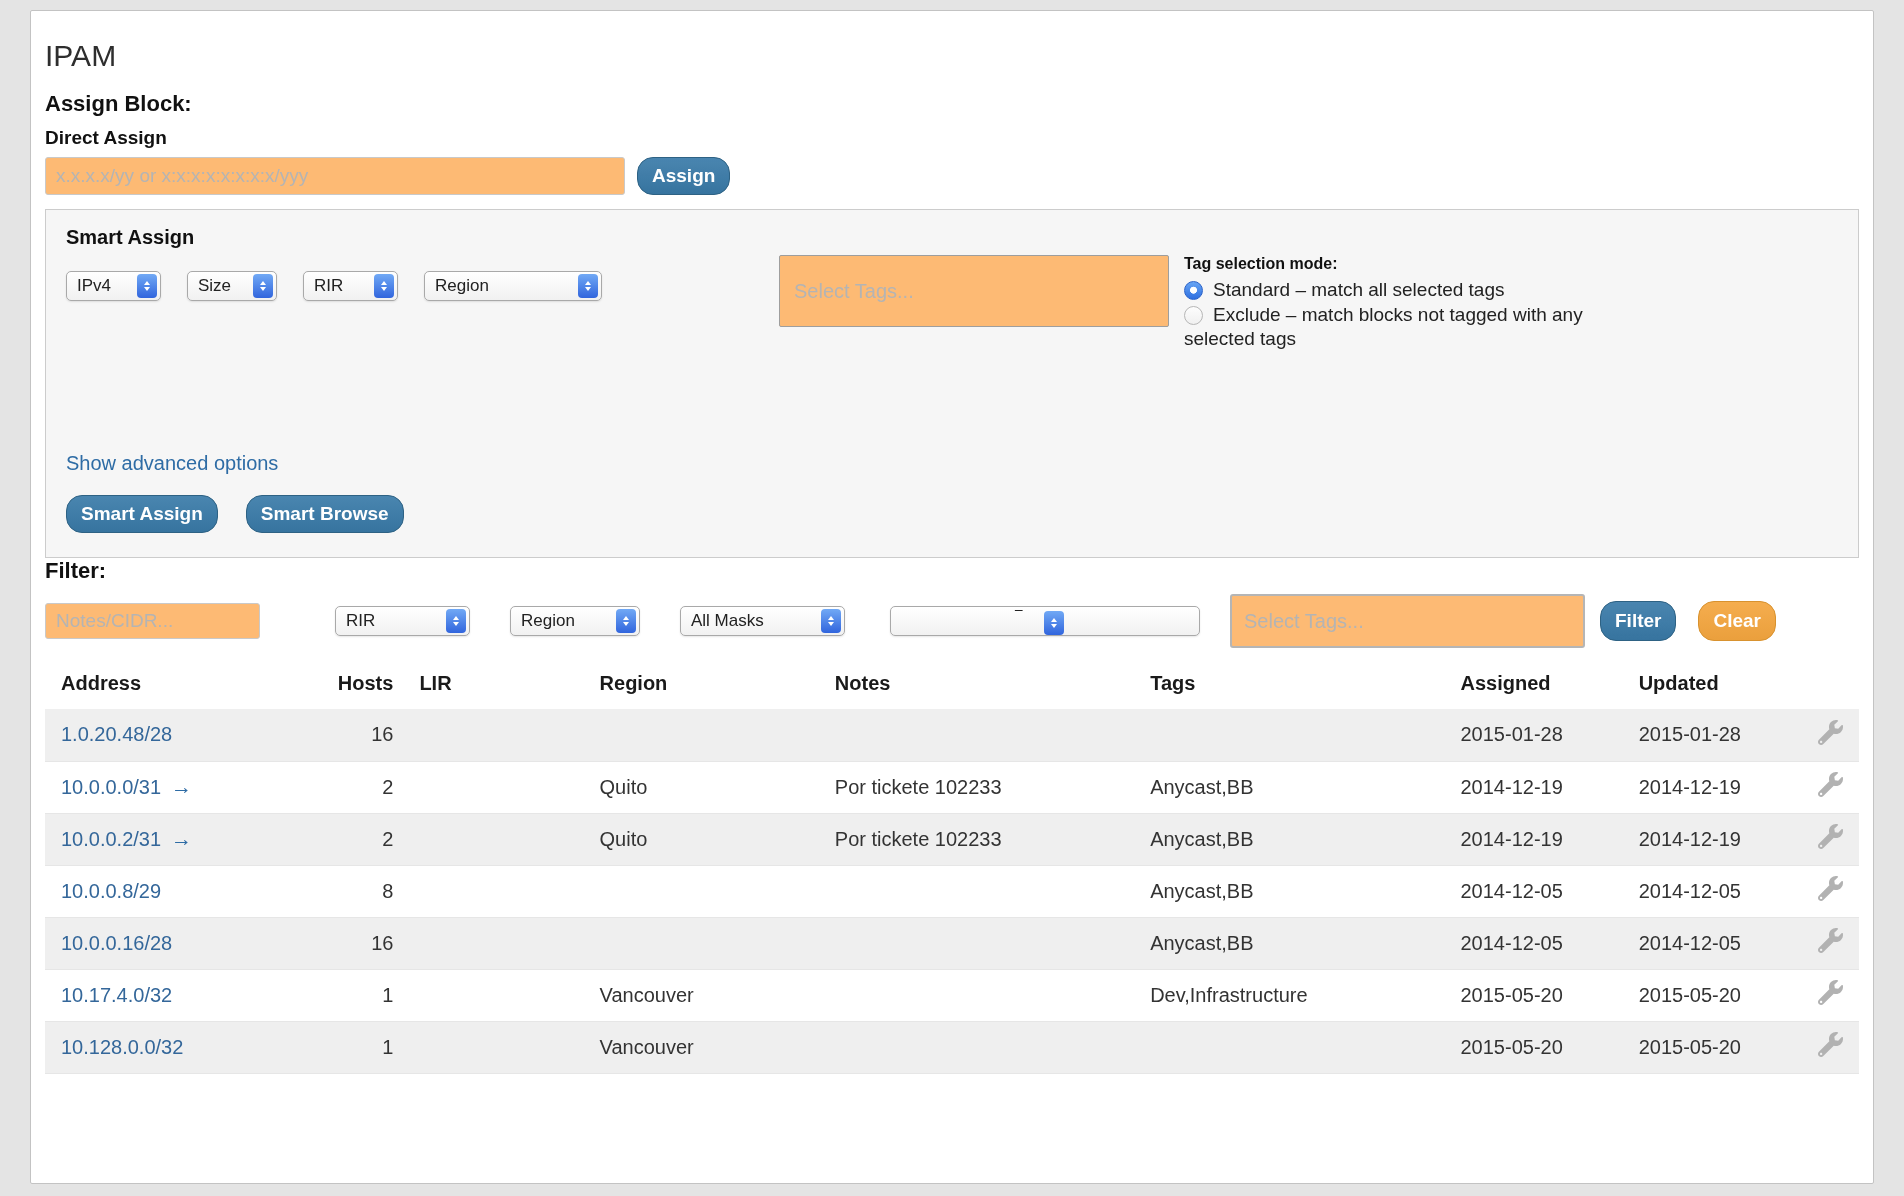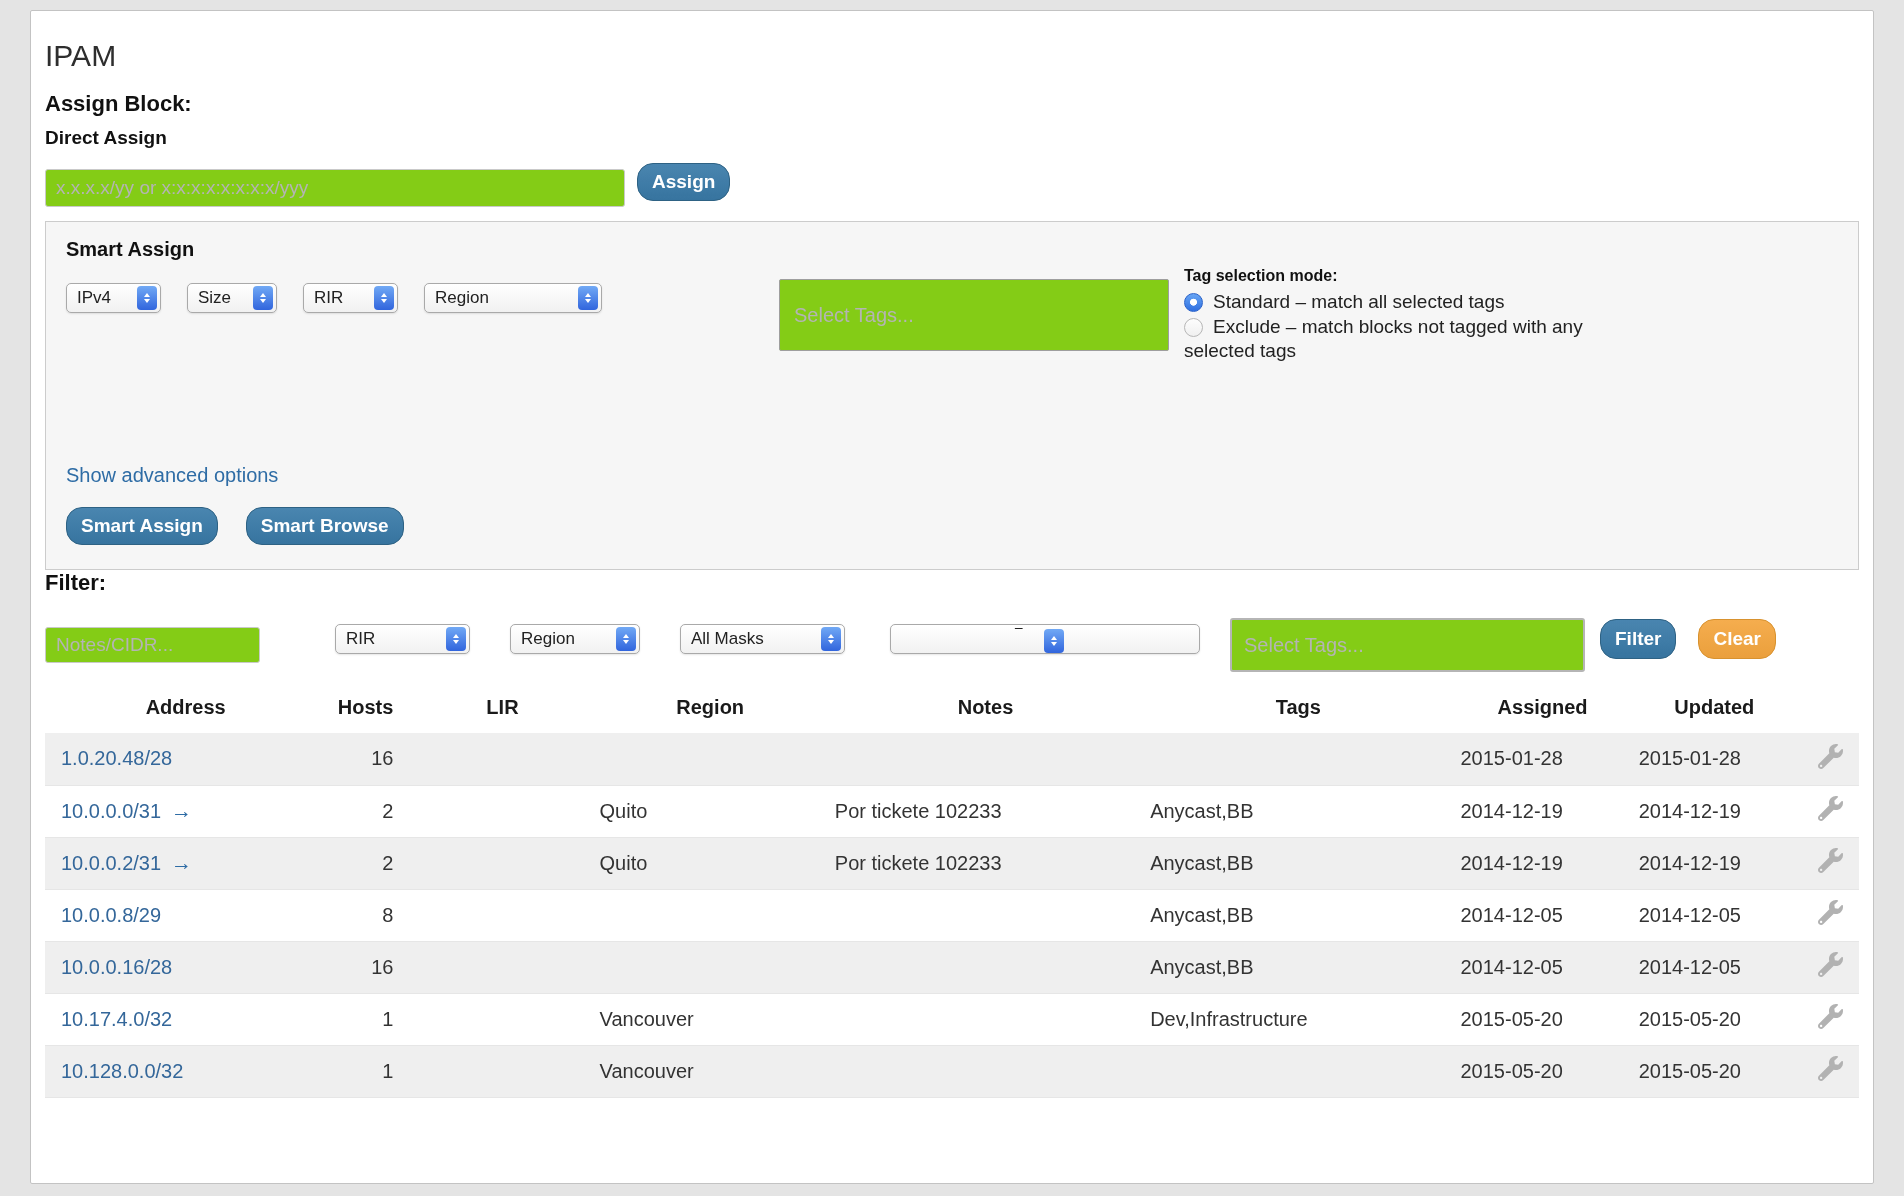--- a/index.html
+++ b/index.html
@@ -42,23 +42,22 @@
   }
   .direct-row{display:flex;align-items:center;}
   .text-input{
     height:38px;
     border:1px solid #c9c9c9;
     border-radius:3px;
     font-family:"Liberation Sans", sans-serif;
     font-size:19px;
     color:#333;
     padding:0 10px;
-    background:#84cc16;
+    background:#fdba74;
     outline:none;
-    margin-top:12px;
   }
   .text-input::placeholder{color:#b4b4b4;}
   .direct-input{width:580px;}
   .btn{
     height:38px;
     border-radius:16px;
     font-family:"Liberation Sans", sans-serif;
     font-size:19px;
     font-weight:bold;
     color:#fff;
@@ -175,21 +174,21 @@
     font-size:20px;padding:0 12px;margin-right:15px;
   }
   .filter-btn{height:40px;margin-right:22px;}
   .clear-btn{height:40px;}
 
   
   table.ipam-table{
     margin-top:24px;width:100%;border-collapse:collapse;table-layout:fixed;
   }
   .ipam-table th{
-    font-size:20px;font-weight:bold;color:#1a1a1a;text-align:center;
+    font-size:20px;font-weight:bold;color:#1a1a1a;text-align:left;
     padding:0 0 14px 14px;
   }
   .ipam-table th.th-address{padding-left:16px;}
   .ipam-table th.th-hosts{text-align:right;padding-left:0;padding-right:12px;}
   .ipam-table td{
     font-size:20px;color:#333;height:52px;padding:0 0 0 14px;
     overflow:hidden;white-space:nowrap;
   }
   .ipam-table td.col-address{padding-left:16px;}
   .ipam-table td.col-hosts{text-align:right;padding-left:0;padding-right:12px;}

